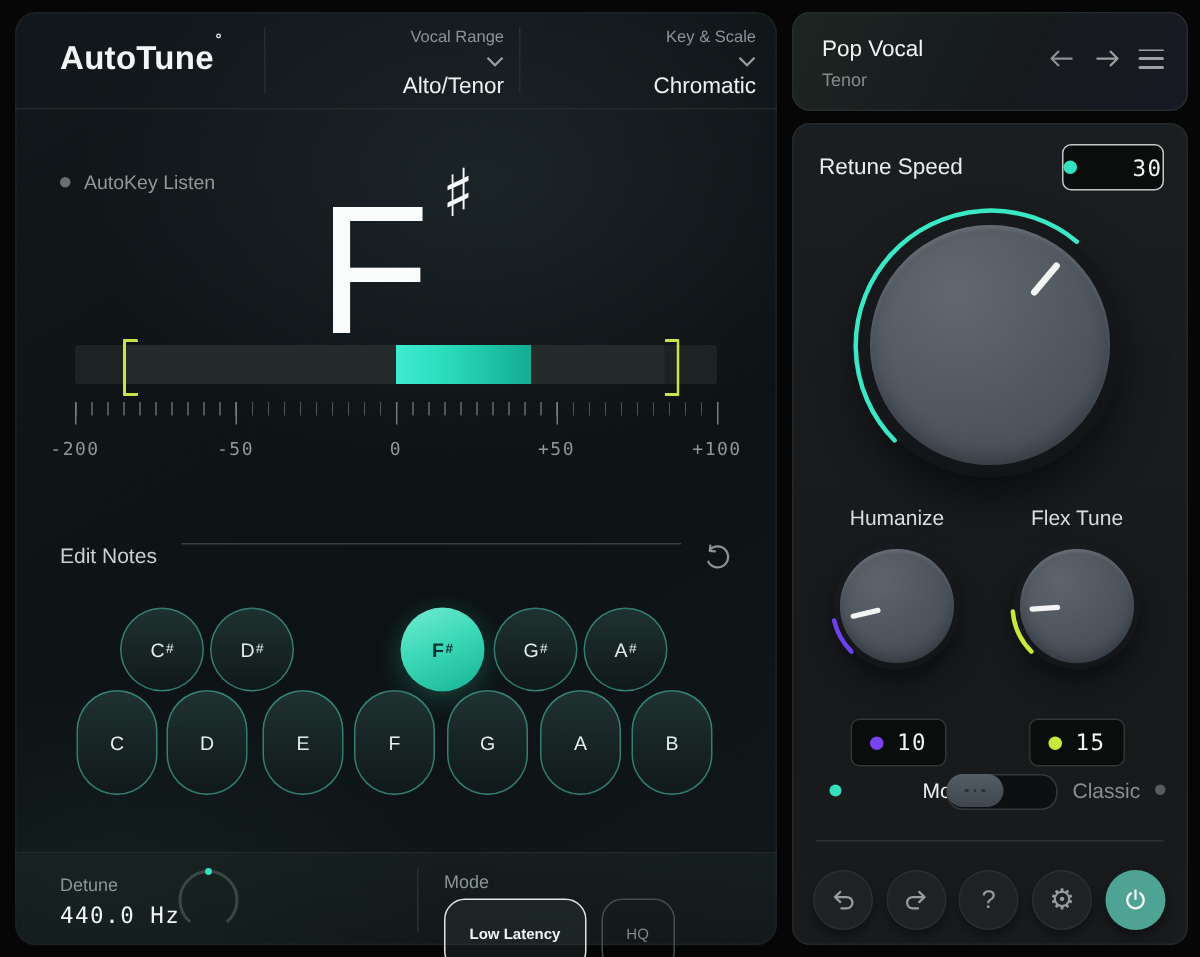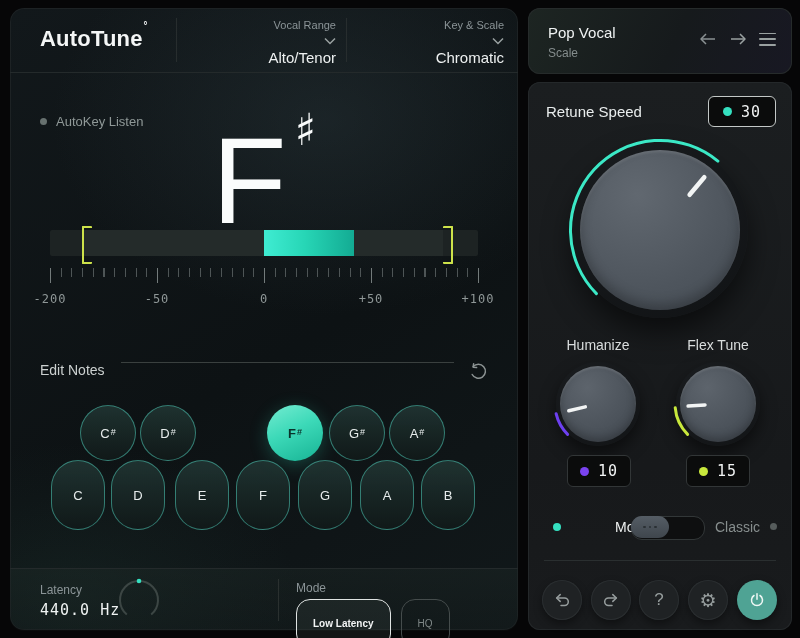--- a/index.html
+++ b/index.html
@@ -89,22 +89,22 @@
   .menu-icon i{display:block;height:1.6px;background:#9aa1a1;border-radius:1px;}
 
   .right-panel{position:absolute;left:528px;top:82px;width:264px;height:548px;border-radius:12px;
     background:linear-gradient(180deg,#1b1e20 0%,#17191b 70%,#191b1d 100%);
     box-shadow:0 0 0 1px #24282a inset;}
   .rs-label{position:absolute;left:18px;top:21px;font-size:15px;color:#e9eded;}
   .value-box{position:absolute;display:flex;align-items:center;gap:9px;justify-content:center;
     background:#0b0c0c;border-radius:6px;cursor:pointer;}
   .value-box .dot{width:9px;height:9px;border-radius:50%;}
   .value-box .val{font-size:15px;color:#f2f4f4;letter-spacing:1px;}
-  .vb-retune{right:16px;top:14px;width:66px;height:29px;border:1.5px solid #c3c8c7;}
-  .vb-small{width:62px;height:30px;border:1px solid #323637;}
+  .vb-retune{right:16px;top:14px;width:66px;height:29px;border:1.5px solid #c3c8c7;justify-content:space-between;}
+  .vb-small{width:62px;height:30px;border:1px solid #323637;margin-top:24px;}
   .vb-humanize{left:39px;top:373px;} .vb-flex{left:158px;top:373px;}
   .dot-teal{background:#35e0c0;} .dot-purple{background:#7a43f0;} .dot-yellow{background:#c8e83c;}
 
   .big-knob{position:absolute;left:34px;top:50px;width:196px;height:196px;cursor:pointer;}
   .bk-rim{position:absolute;left:10px;top:10px;width:176px;height:176px;border-radius:50%;
     background:radial-gradient(circle at 40% 30%,#1a1d20,#101214);box-shadow:0 14px 28px rgba(0,0,0,.55);}
   .bk-face{position:absolute;left:18px;top:18px;width:160px;height:160px;border-radius:50%;
     background:radial-gradient(circle at 36% 28%,#616870,#4e555d 62%,#454c54 100%);
     box-shadow:inset 0 2px 3px rgba(255,255,255,.12), inset 0 -6px 12px rgba(0,0,0,.25);}
   .knob-svg{position:absolute;left:0;top:0;}
@@ -243,38 +243,38 @@
         <span>G</span>
       </div>
     <div class="key natural" style="left:350px">
         <span>A</span>
       </div>
     <div class="key natural" style="left:411px">
         <span>B</span>
       </div>
 
     <div class="lp-footer">
-      <div class="detune-label">Latency</div>
+      <div class="detune-label">Detune</div>
       <div class="detune-value mono">440.0 Hz</div>
       <svg class="detune-knob" viewBox="0 0 46 46">
         <path d="M10.8 37.6 A19 19 0 1 1 35.2 37.6" fill="none" stroke="#3c4644" stroke-width="2"></path>
         <circle cx="23" cy="4" r="2.3" fill="#35e0c0"></circle>
       </svg>
       <div class="footer-vdiv"></div>
       <div class="mode-label">Mode</div>
       <div class="mode-pills">
         <div class="pill active">Low Latency</div>
         <div class="pill inactive">HQ</div>
       </div>
     </div>
   </div>
 
   <div class="preset-card">
     <div class="preset-name">Pop Vocal</div>
-    <div class="preset-sub">Scale</div>
+    <div class="preset-sub">Tenor</div>
     <div class="preset-icons">
       <svg class="nav-arrow" viewBox="0 0 18 14">
         <line x1="2" y1="7" x2="16" y2="7" stroke="#8a9193" stroke-width="1.5"></line>
         <polyline points="7,2 2,7 7,12" fill="none" stroke="#8a9193" stroke-width="1.5" stroke-linejoin="round"></polyline>
       </svg>
       <svg class="nav-arrow" viewBox="0 0 18 14">
         <line x1="2" y1="7" x2="16" y2="7" stroke="#9aa1a1" stroke-width="1.5"></line>
         <polyline points="11,2 16,7 11,12" fill="none" stroke="#9aa1a1" stroke-width="1.5" stroke-linejoin="round"></polyline>
       </svg>
       <div class="menu-icon">

